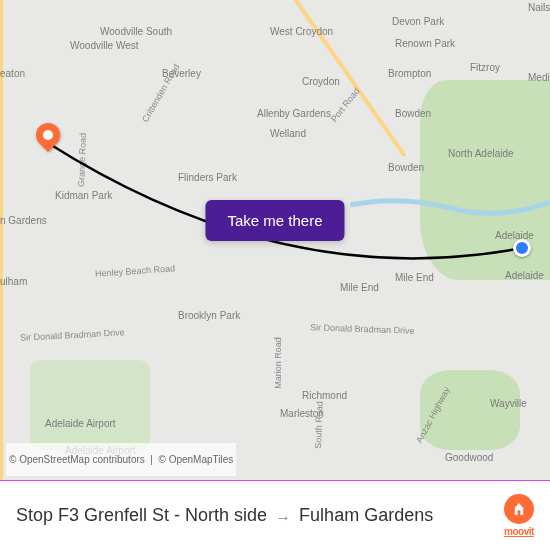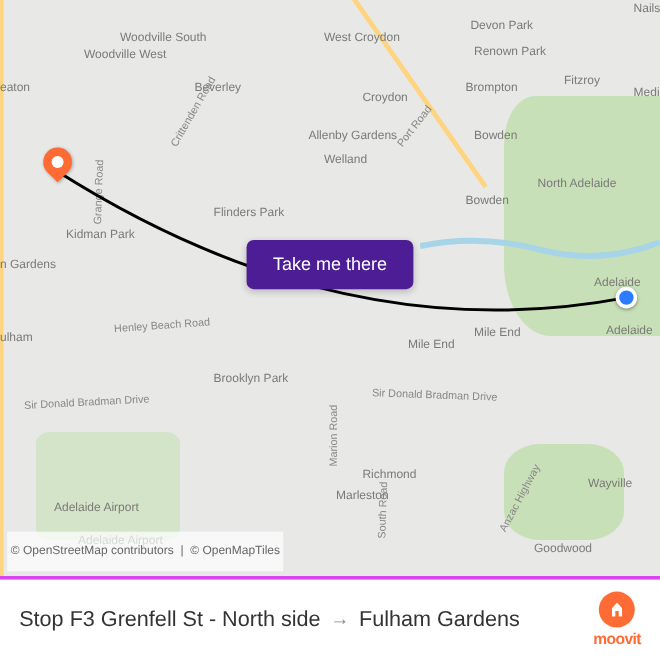--- a/index.html
+++ b/index.html
@@ -35,27 +35,27 @@
     .marker-end-pin { width: 24px; height: 24px; background: #ff6b35; border-radius: 50% 50% 50% 0; transform: rotate(-45deg); position: absolute; left: -4px; top: -12px; box-shadow: 0 1px 3px rgba(0,0,0,0.3); }
     .marker-end-pin::after { content: ''; position: absolute; width: 10px; height: 10px; background: #fff; border-radius: 50%; left: 7px; top: 7px; }
     
     
     .cta-button { position: absolute; left: 50%; top: 200px; transform: translateX(-50%); background: #4c1d95; color: #fff; padding: 12px 22px; border-radius: 6px; font-size: 15px; font-weight: 500; cursor: pointer; box-shadow: 0 2px 6px rgba(0,0,0,0.2); border: none; }
     
     
     .attribution { position: absolute; left: 6px; bottom: 4px; font-size: 10px; color: #666; background: rgba(255,255,255,0.7); padding: 11px 3px; }
     
     
-    .bottom-bar { width: 550px; height: 70px; background: #fff; display: flex; align-items: center; padding: 0 16px; gap: 10px; border-top: 3px solid #d946ef; }
+    .bottom-bar { width: 550px; height: 70px; background: #fff; display: flex; align-items: center; padding: 0 16px; gap: 10px; border-top: 1px solid #d946ef; }
     .route-text { font-size: 18px; color: #333; font-weight: 500; flex: 1; display: flex; align-items: center; gap: 8px; }
     .arrow-icon { color: #888; font-size: 16px; }
     .moovit-logo { display: flex; flex-direction: column; align-items: center; gap: 2px; }
     .moovit-circle { width: 30px; height: 30px; background: #ff6b35; border-radius: 50%; display: flex; align-items: center; justify-content: center; }
     .moovit-circle::before { content: ''; width: 14px; height: 12px; background: #fff; clip-path: polygon(20% 100%, 20% 40%, 50% 0%, 80% 40%, 80% 100%, 60% 100%, 60% 60%, 40% 60%, 40% 100%); }
-    .moovit-text { font-size: 13px; font-weight: 700; color: #ff6b35; letter-spacing: -0.5px; }
+    .moovit-text { font-size: 10px; font-weight: 700; color: #ff6b35; letter-spacing: -0.5px; text-decoration: underline; }
   </style>
 </head>
 <body>
 
 <div class="map-container">
   <div class="map-bg">
     <div class="park park-main"></div>
     <div class="park park-south"></div>
     <div class="airport"></div>
 

